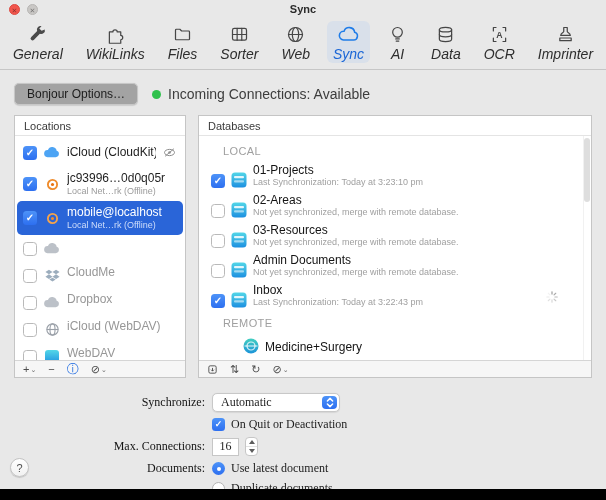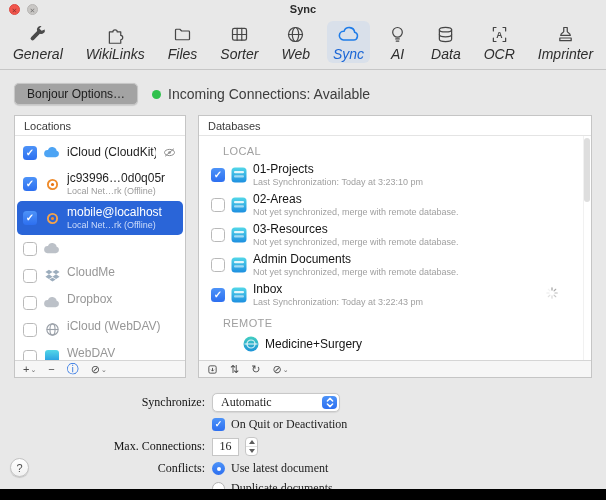--- a/index.html
+++ b/index.html
@@ -60,21 +60,21 @@
   .ltext{display:flex;flex-direction:column;line-height:1.15;min-width:0;}
   .lname{font-size:12px;color:#1e1e1e;white-space:nowrap;overflow:hidden;}
   .lsub{font-size:9px;color:#9b9b9b;white-space:nowrap;overflow:hidden;}
   .lrow.selected .lname{color:#fff;}
   .lrow.selected .lsub{color:#cddcfa;}
   .lrow.dim .lname{color:#979797;margin-top:48px;}
   .trail{margin-left:auto;display:flex;align-items:center;}
 
   
   .section{font-size:11px;color:#9f9f9f;padding:7px 8px 3px 24px;letter-spacing:.4px;}
-  .drow{display:flex;align-items:center;gap:6px;padding:2px 8px 2px 12px;min-height:30px;}
+  .drow{display:flex;align-items:flex-end;gap:6px;padding:2px 8px 2px 12px;min-height:30px;}
   .dtext{display:flex;flex-direction:column;line-height:1.2;}
   .dname{font-size:12px;color:#141414;}
   .dsub{font-size:9px;color:#a0a0a0;}
   .drow.remote{padding-left:44px;min-height:24px;}
 
   .cb{width:14px;height:14px;border-radius:3.5px;flex:none;}
   .cb.on{background:linear-gradient(#4d93f8,#2d6ff0);color:#fff;font-size:10px;
     line-height:14px;text-align:center;font-weight:bold;}
   .cb.on::after{content:"✓";}
   .cb.off{background:#fff;border:1px solid #b9b9b9;}
@@ -544,21 +544,21 @@
 
     <div class="clabel">Max. Connections:</div>
     <div class="crow">
       <span class="valbox">16</span>
       <span class="stepper">
         <span class="stephalf up"></span>
         <span class="stephalf down"></span>
       </span>
     </div>
 
-    <div class="clabel">Conflicts:</div>
+    <div class="clabel">Documents:</div>
     <div class="crow">
       <span class="radio on"></span>
       <span>Use latest document</span>
     </div>
 
     <div class="clabel"></div>
     <div class="crow">
       <span class="radio off"></span>
       <span>Duplicate documents</span>
     </div>

